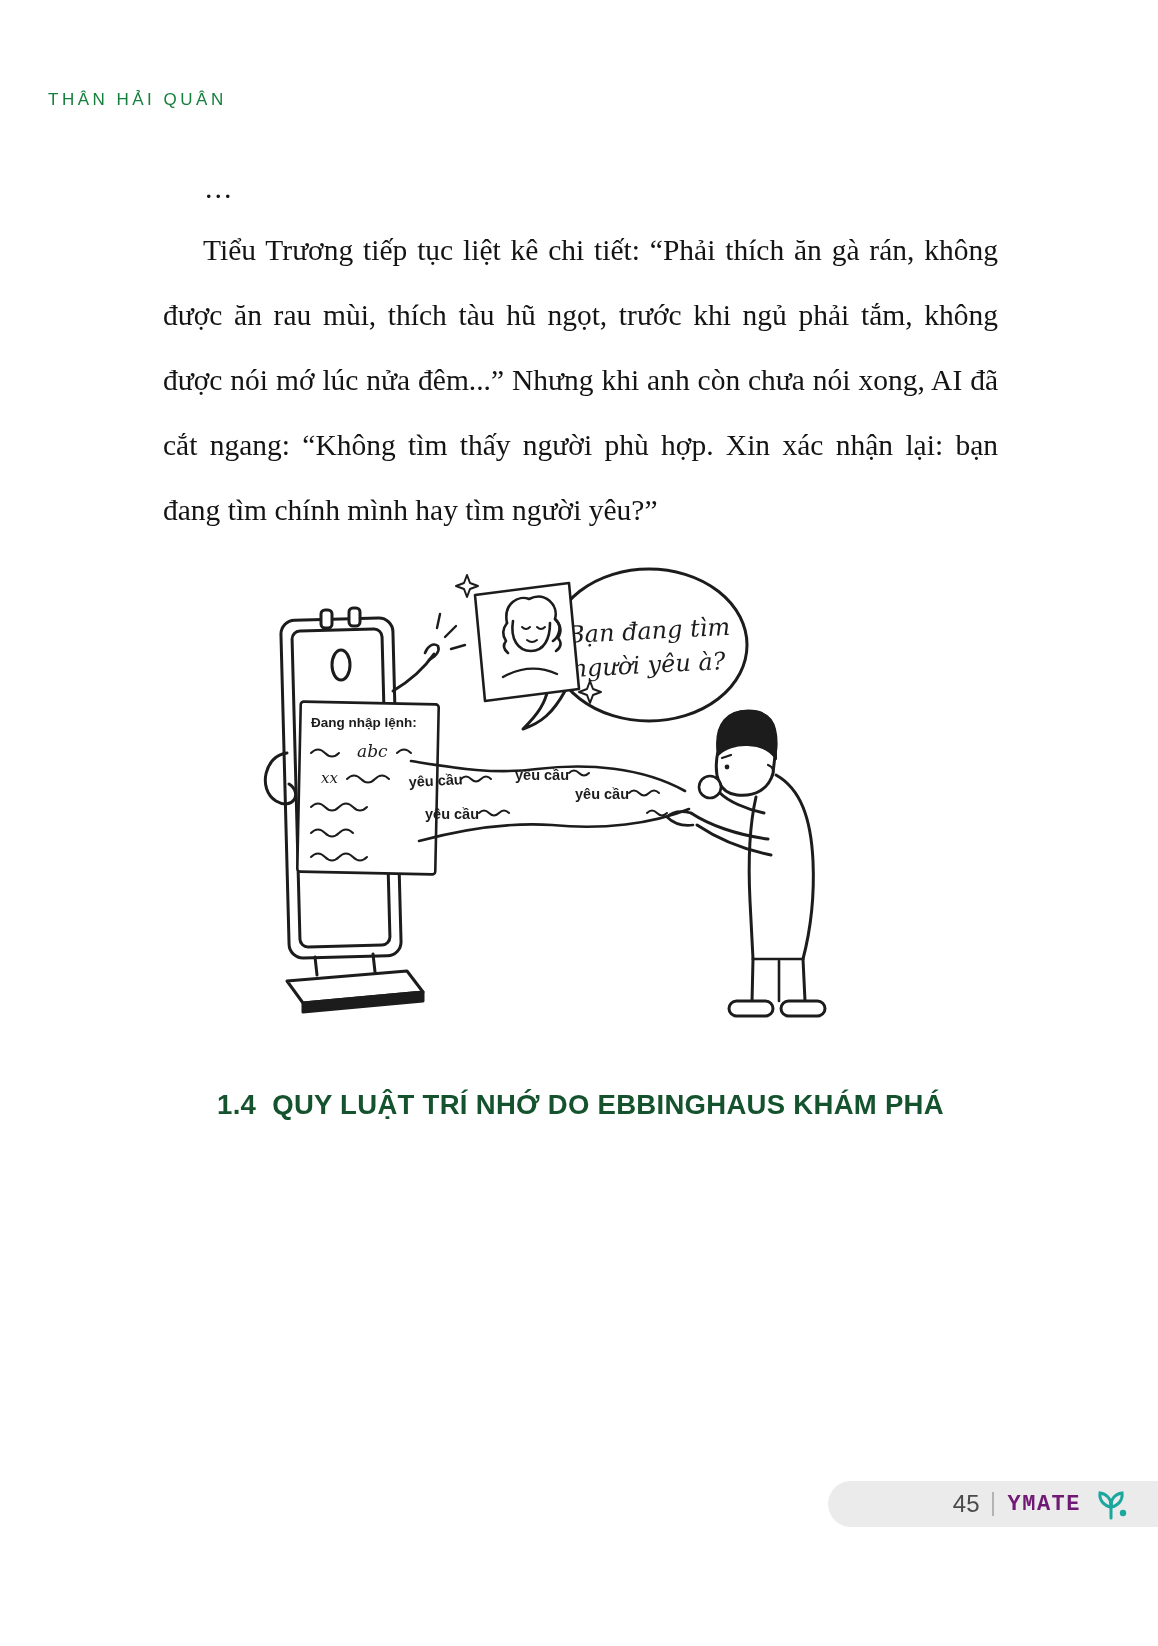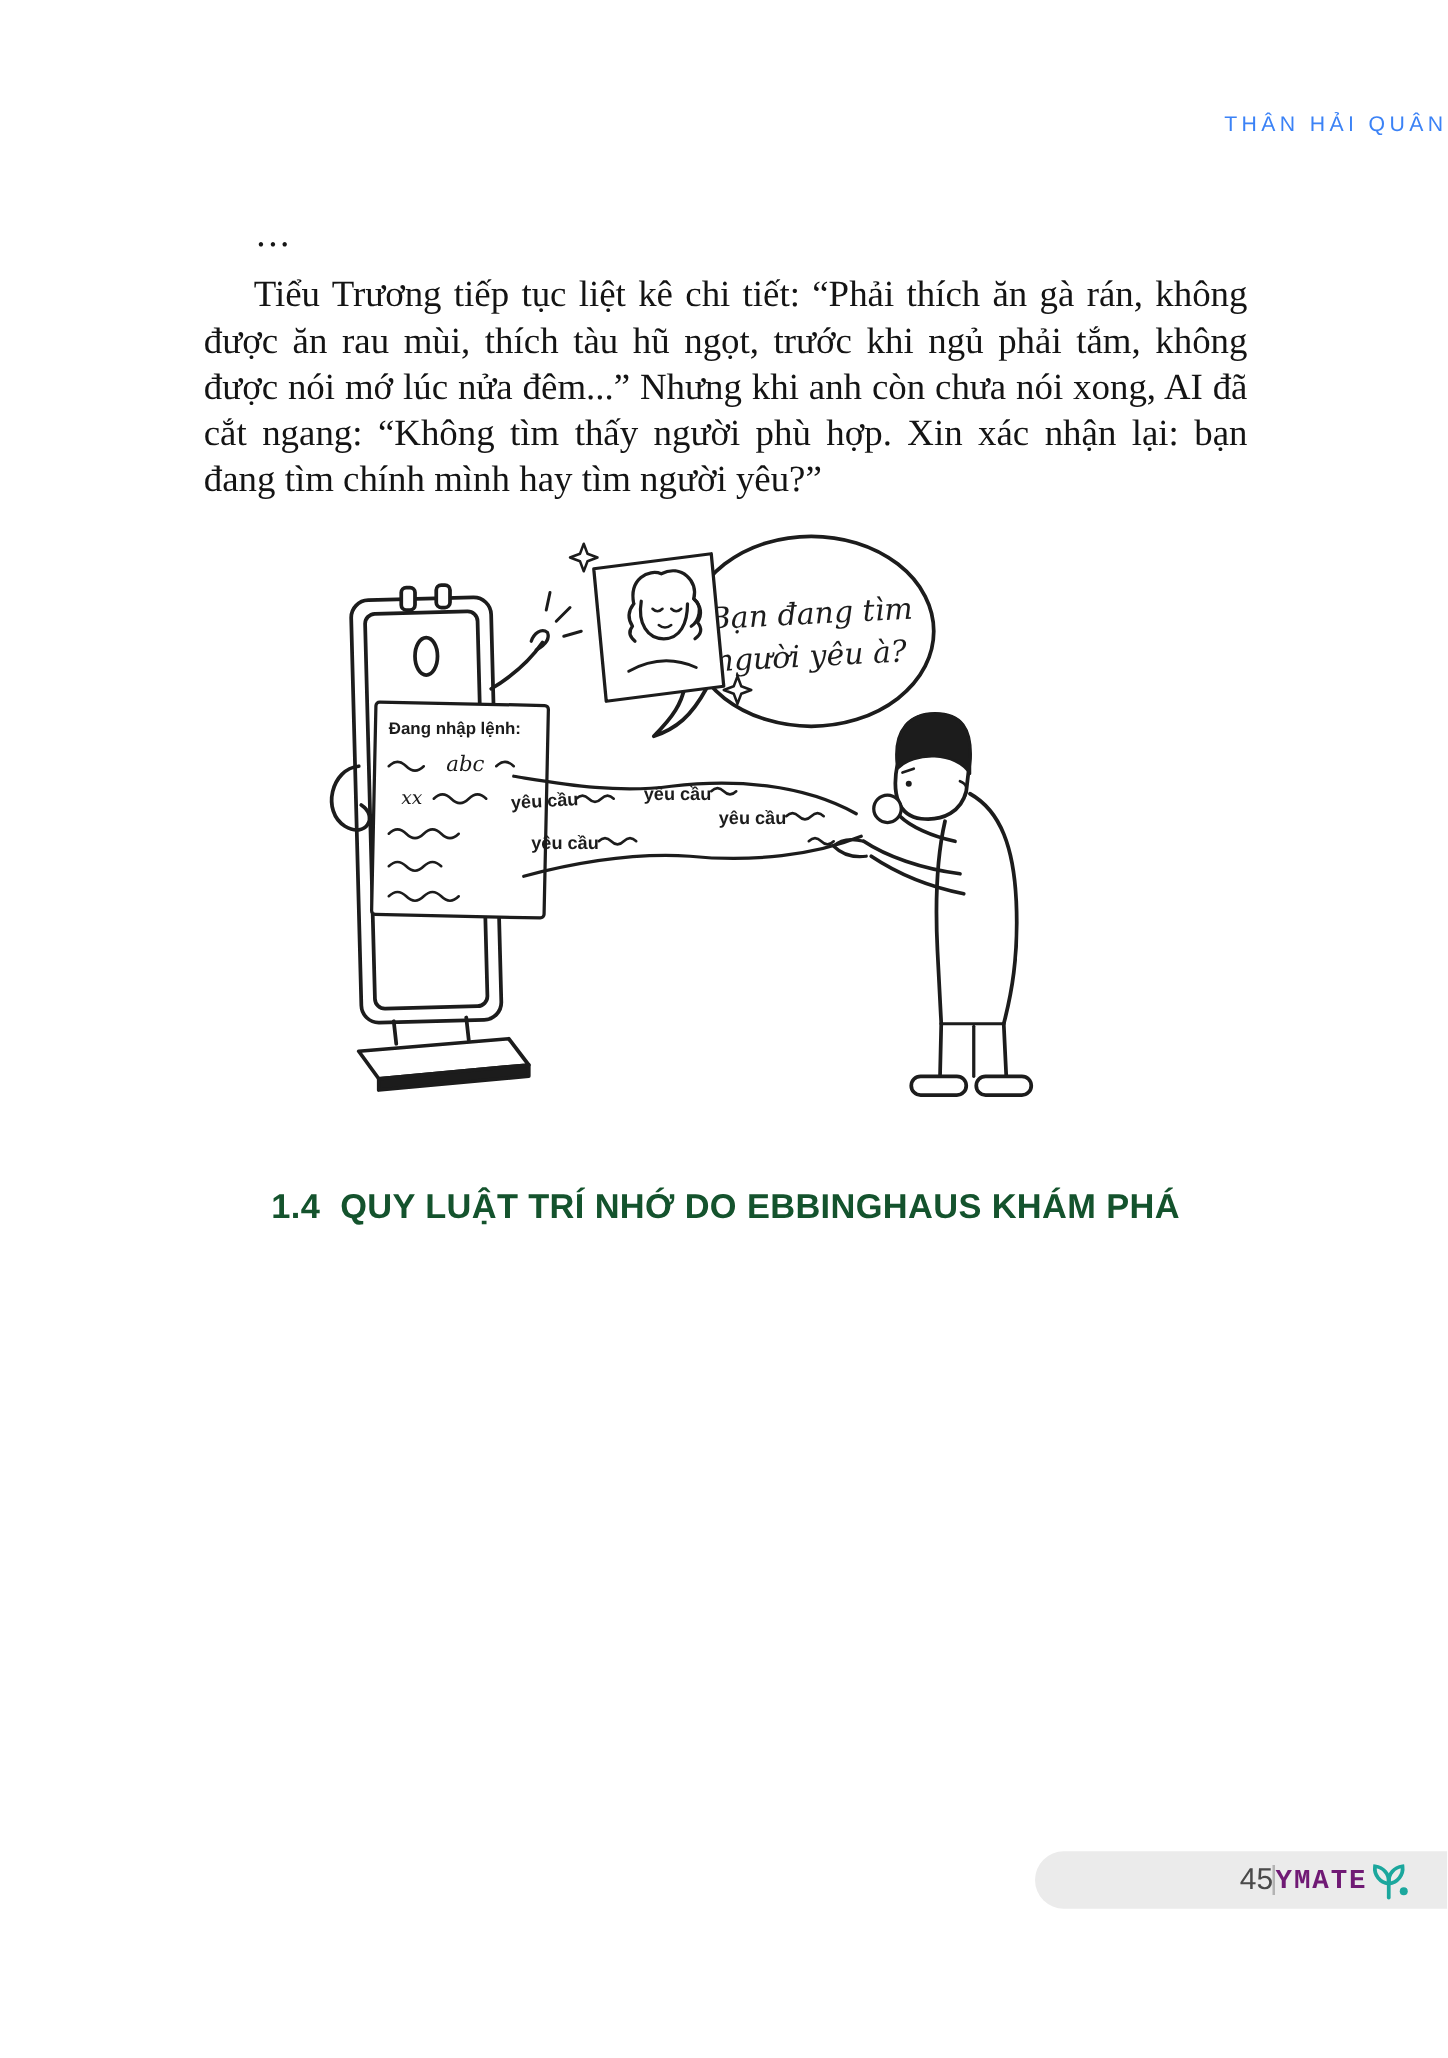--- a/index.html
+++ b/index.html
@@ -4,34 +4,34 @@
 <style>
   * { margin:0; padding:0; box-sizing:border-box; }
   html,body { background:#ffffff; }
   body {
     width:1158px; height:1646px; position:relative;
     font-family:"Liberation Serif", serif; color:#161616;
   }
   .page { position:absolute; inset:0; background:#ffffff; overflow:hidden; }
 
   .running-header {
-    position:absolute; top:90px; left:0; right:0; text-align:right;
+    position:absolute; top:90px; left:0; right:0; text-align:left;
     font-family:"Liberation Sans", sans-serif; font-size:17px;
-    letter-spacing:3.5px; color:#3b82f6;margin-left:48px;
+    letter-spacing:3.5px; color:#15803d;margin-left:48px;
   }
 
   .content { position:absolute; left:163px; width:835px; top:168px; }
 
   .ellipsis-line {
     font-size:30px; line-height:40px; margin-left:42px; margin-bottom:10px;
     letter-spacing:2px; color:#161616;
   }
 
   .body-para {
-    font-size:29.5px; line-height:37px; text-align:justify;
+    font-size:29.5px; line-height:65px; text-align:justify;
     text-indent:40px; color:#141414;
   }
   .p1 { margin-bottom:14px; }
 
   .illustration {
     width:648px; height:470px; margin:18px auto 0; position:relative;
   }
   .illustration svg { width:100%; height:100%; display:block; }
 
   .section-heading {
@@ -40,21 +40,21 @@
     margin-top:58px; letter-spacing:0.3px;
   }
   .section-heading .num { margin-right:16px; }
 
   .p3 { margin-top:46px; }
 
   .footer {
     position:absolute; right:0; top:1481px; height:46px; width:330px;
     background:#ebebeb; border-radius:23px 0 0 23px;
     display:flex; align-items:center; justify-content:flex-end;
-    padding-right:30px; 
+    padding-right:30px; gap:13px;
     font-family:"Liberation Sans", sans-serif;
   }
   .page-number { font-size:24px; color:#4a4a4a; }
   .footer-divider { width:2px; height:24px; background:#b3b3b3; }
   .brand-name { font-size:22px; font-weight:bold; letter-spacing:1.5px; color:#701a75;font-family:Liberation Mono, monospace; }
   .brand-logo { width:34px; height:34px; }
 
   .hand-text { font-family:"DejaVu Serif", serif; font-style:italic; }
   .label-text { font-family:"Liberation Sans", sans-serif; font-weight:bold; }
 </style>

